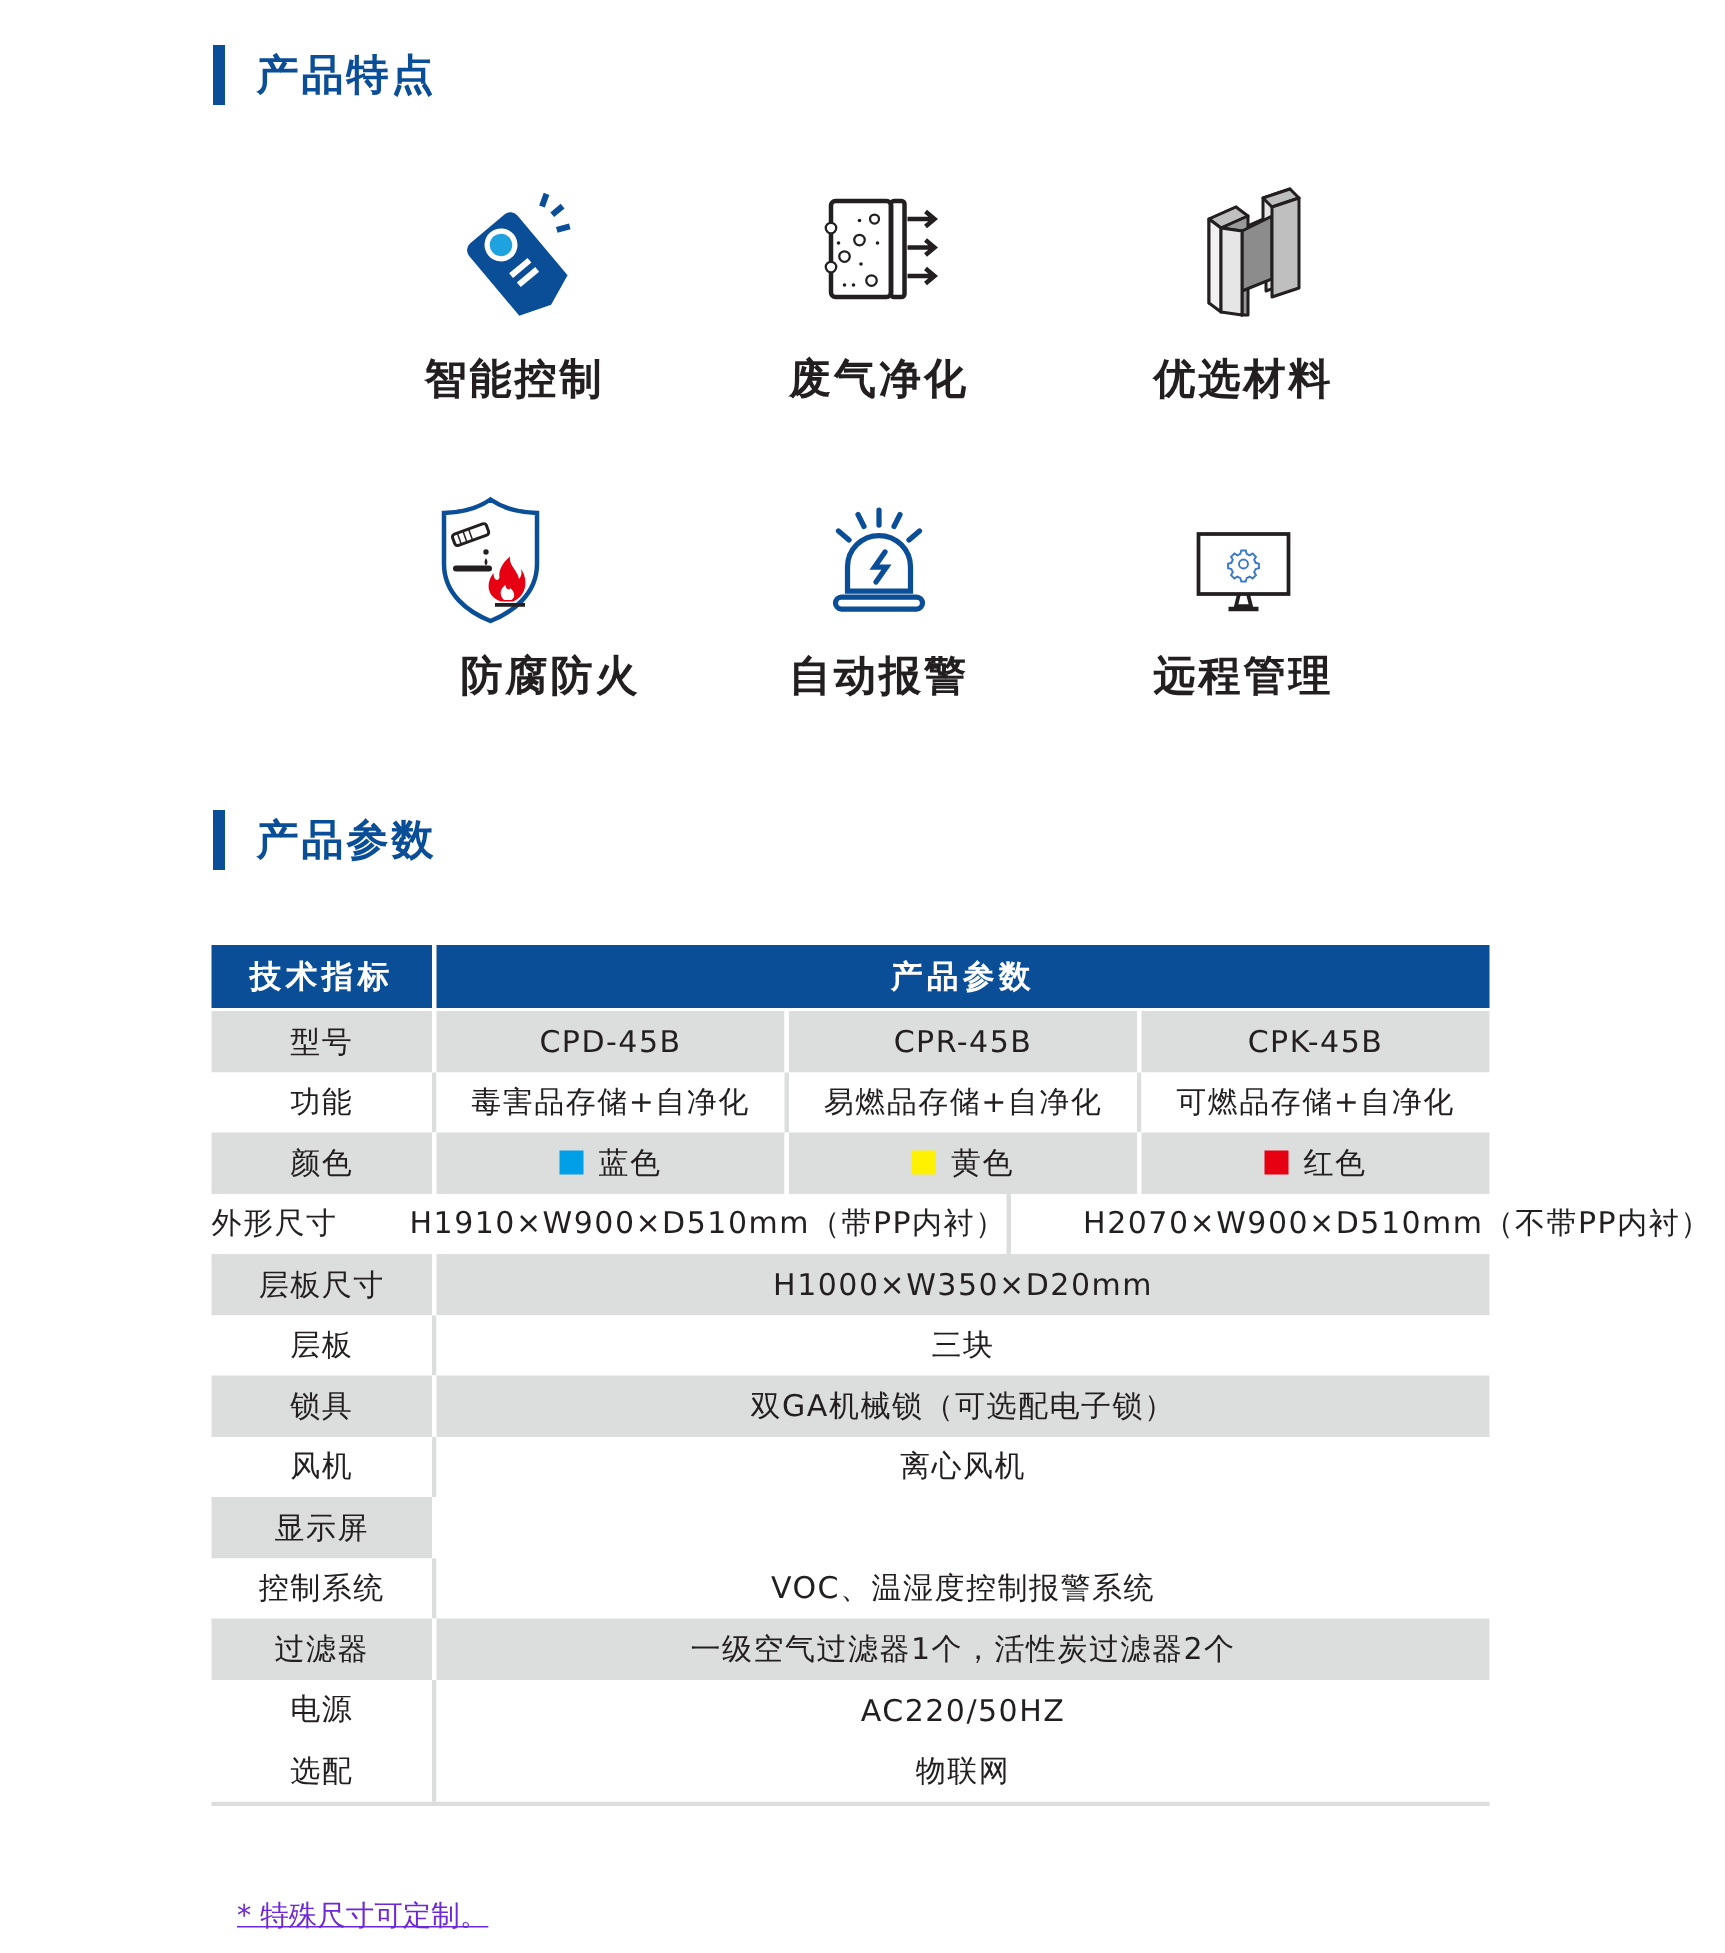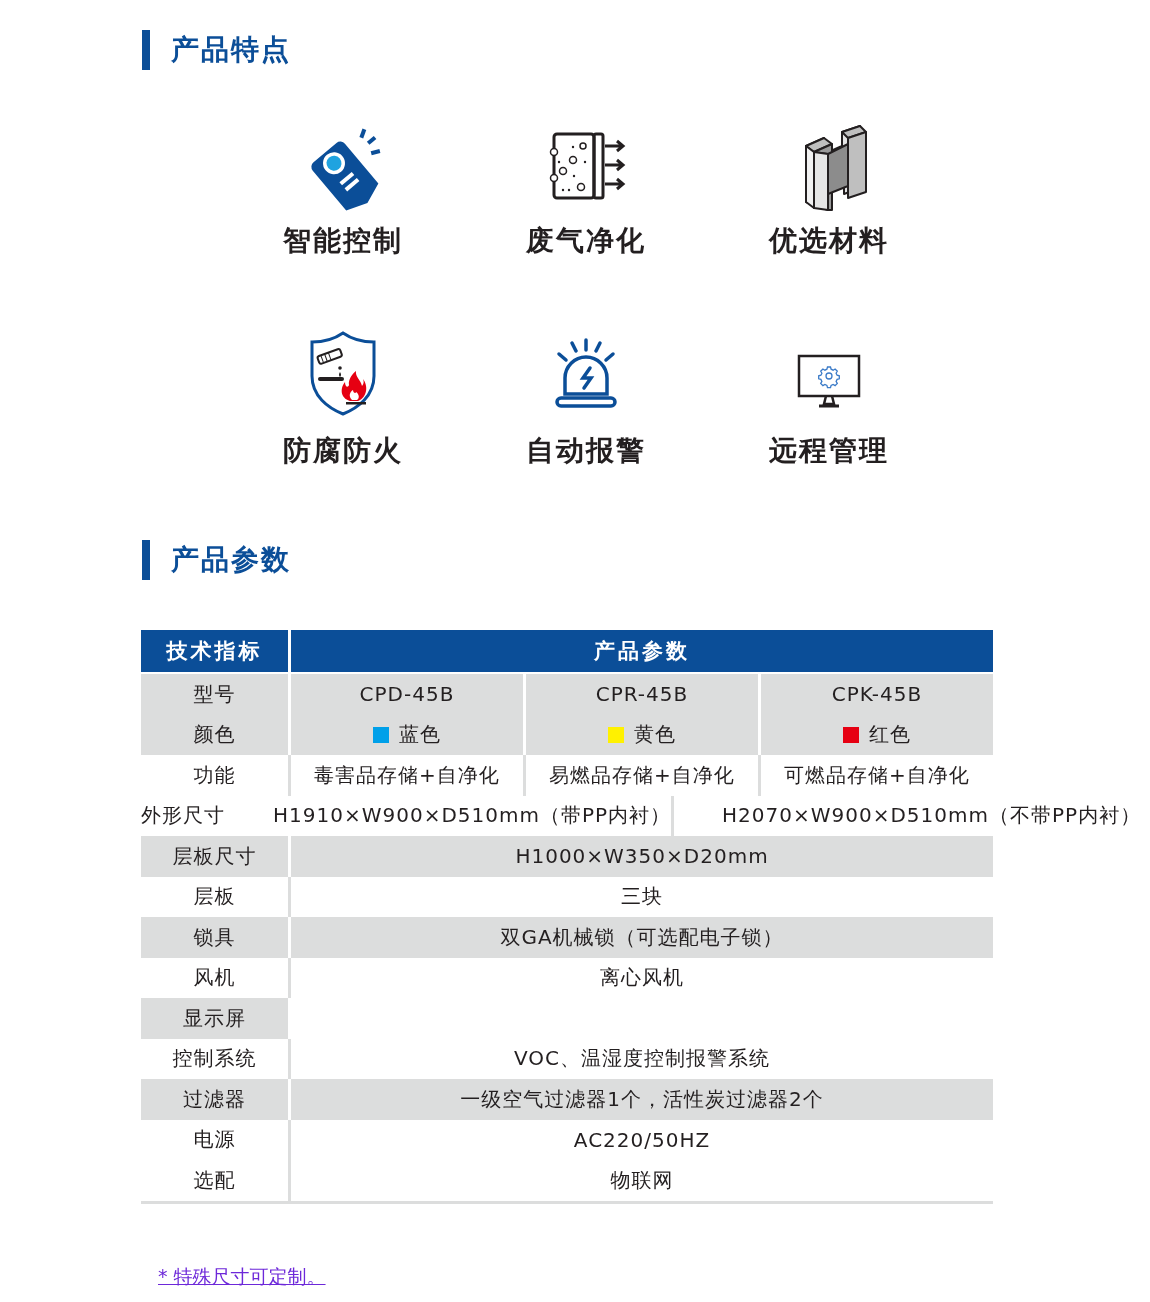--- a/index.html
+++ b/index.html
@@ -7,25 +7,25 @@
   body { position: relative; font-family: "DejaVu Sans", "Liberation Sans", sans-serif; color: #231f20; }
 
   .section-title { position: absolute; left: 142px; height: 40px; display: flex; align-items: center; }
   .section-title .bar { width: 8px; height: 40px; background: #0b4e98; margin-right: 21px; }
   .section-title .txt { font-size: 28px; font-weight: bold; color: #0b4e98; letter-spacing: 2px; }
   #title1 { top: 30px; text-align: center; }
   #title2 { top: 540px; }
 
   .feature { position: absolute; width: 200px; text-align: center; }
   .feature .icon { width: 90px; height: 90px; margin: 0 auto; display: flex; align-items: center; justify-content: center; }
-  .feature .label { margin-top: 8px; font-size: 28px; font-weight: bold; color: #231f20; letter-spacing: 2px; }
+  .feature .label { margin-top: 20px; font-size: 28px; font-weight: bold; color: #231f20; letter-spacing: 2px; }
   #f1 { left: 243px; top: 124px; }
   #f2 { left: 486px; top: 124px; }
   #f3 { left: 729px; top: 124px; }
-  #f4 { left: 243px; top: 330px; }
+  #f4 { left: 227px; top: 330px; text-align: right; }
   #f5 { left: 486px; top: 330px; }
   #f6 { left: 729px; top: 330px; }
   #f4 .label, #f5 .label, #f6 .label { margin-top: 12px; }
 
   .spec-table { position: absolute; left: 141px; top: 630px; width: 852px; }
   .row { display: flex; height: 40.5px; text-align: center; }
   .row .cell { display: flex; align-items: center; justify-content: center; font-size: 20px; color: #231f20; letter-spacing: 1px; white-space: nowrap; }
   .row .key { width: 147px; }
   .row .gap { width: 3px; background: #ffffff; }
   .row .val { flex: 1; display: flex; }
@@ -186,20 +186,32 @@
     <div class="gap"></div>
     <div class="val">
       <div class="cell">CPD-45B</div>
       <div class="sep"></div>
       <div class="cell">CPR-45B</div>
       <div class="sep"></div>
       <div class="cell">CPK-45B</div>
     </div>
   </div>
 
+  <div class="row even">
+    <div class="cell key">功能</div>
+    <div class="gap"></div>
+    <div class="val">
+      <div class="cell">毒害品存储+自净化</div>
+      <div class="sep"></div>
+      <div class="cell">易燃品存储+自净化</div>
+      <div class="sep"></div>
+      <div class="cell">可燃品存储+自净化</div>
+    </div>
+  </div>
+
   <div class="row odd">
     <div class="cell key">颜色</div>
     <div class="gap"></div>
     <div class="val">
       <div class="cell">
         <span class="swatch" style="background:#00a0e9"></span>
         <span>蓝色</span>
       </div>
       <div class="sep"></div>
       <div class="cell">
@@ -208,32 +220,20 @@
       </div>
       <div class="sep"></div>
       <div class="cell">
         <span class="swatch" style="background:#e60012"></span>
         <span>红色</span>
       </div>
     </div>
   </div>
 
   <div class="row even">
-    <div class="cell key">功能</div>
-    <div class="gap"></div>
-    <div class="val">
-      <div class="cell">毒害品存储+自净化</div>
-      <div class="sep"></div>
-      <div class="cell">易燃品存储+自净化</div>
-      <div class="sep"></div>
-      <div class="cell">可燃品存储+自净化</div>
-    </div>
-  </div>
-
-  <div class="row even">
     <div class="cell key">外形尺寸</div>
     <div class="gap"></div>
     <div class="val">
       <div class="cell dims" style="flex:0 0 357px">H1910×W900×D510mm（带PP内衬）</div>
       <div class="sep"></div>
       <div class="cell dims">H2070×W900×D510mm（不带PP内衬）</div>
     </div>
   </div>
 
   <div class="row odd">

